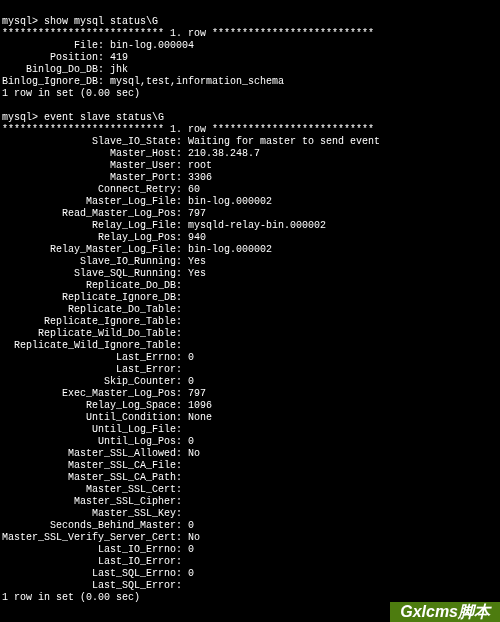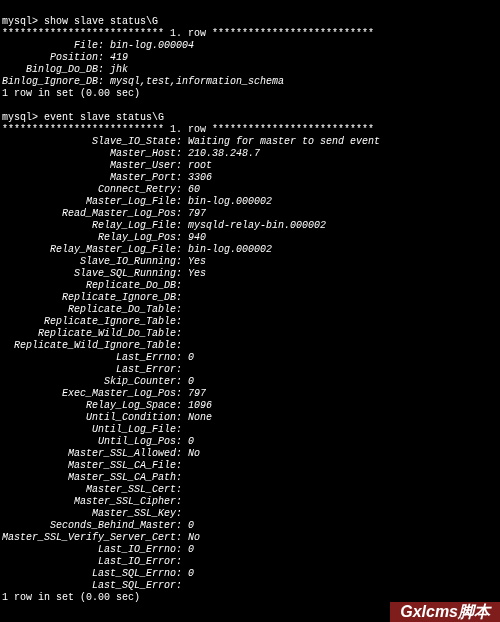--- a/index.html
+++ b/index.html
@@ -14,41 +14,41 @@
     line-height: 12px;
     overflow: hidden;
     position: relative;
   }
   .terminal {
     padding: 4px 2px;
     white-space: pre;
   }
   .prompt { color: #fff; }
   .row-hdr { color: #fff; margin-top: 37px; }
-  .kv-row { display: block; font-style: italic; }
+  .kv-row { display: block; }
   .key { display: inline-block; text-align: right; }
   .val { display: inline-block; }
   .watermark {
     position: absolute;
     right: 0;
     bottom: 0;
-    background: #7f1d1d;
+    background: #4d7c0f;
     color: #fff;
     font-family: "Microsoft YaHei", Arial, sans-serif;
     font-size: 16px;
     font-weight: bold;
     padding: 4px 10px;
     font-style: italic;
   }
 </style>
 </head>
 <body>
 
 <div class="terminal">
-<span class="prompt"><span>mysql&gt; </span><span>show slave status\G</span></span>
+<span class="prompt"><span>mysql&gt; </span><span>show mysql status\G</span></span>
 <span class="row-hdr">*************************** 1. row ***************************</span>
 <div id="master-block"><span class="kv-row"><span class="key">            File:</span> <span class="val">bin-log.000004</span></span><span class="kv-row"><span class="key">        Position:</span> <span class="val">419</span></span><span class="kv-row"><span class="key">    Binlog_Do_DB:</span> <span class="val">jhk</span></span><span class="kv-row"><span class="key">Binlog_Ignore_DB:</span> <span class="val">mysql,test,information_schema</span></span></div><span>1 row in set (0.00 sec)</span>
 
 <span class="prompt"><span>mysql&gt; </span><span>event slave status\G</span></span>
 <span class="row-hdr">*************************** 1. row ***************************</span>
 <div id="slave-block"><span class="kv-row"><span class="key">               Slave_IO_State:</span> <span class="val">Waiting for master to send event</span></span><span class="kv-row"><span class="key">                  Master_Host:</span> <span class="val">210.38.248.7</span></span><span class="kv-row"><span class="key">                  Master_User:</span> <span class="val">root</span></span><span class="kv-row"><span class="key">                  Master_Port:</span> <span class="val">3306</span></span><span class="kv-row"><span class="key">                Connect_Retry:</span> <span class="val">60</span></span><span class="kv-row"><span class="key">              Master_Log_File:</span> <span class="val">bin-log.000002</span></span><span class="kv-row"><span class="key">          Read_Master_Log_Pos:</span> <span class="val">797</span></span><span class="kv-row"><span class="key">               Relay_Log_File:</span> <span class="val">mysqld-relay-bin.000002</span></span><span class="kv-row"><span class="key">                Relay_Log_Pos:</span> <span class="val">940</span></span><span class="kv-row"><span class="key">        Relay_Master_Log_File:</span> <span class="val">bin-log.000002</span></span><span class="kv-row"><span class="key">             Slave_IO_Running:</span> <span class="val">Yes</span></span><span class="kv-row"><span class="key">            Slave_SQL_Running:</span> <span class="val">Yes</span></span><span class="kv-row"><span class="key">              Replicate_Do_DB:</span> <span class="val"></span></span><span class="kv-row"><span class="key">          Replicate_Ignore_DB:</span> <span class="val"></span></span><span class="kv-row"><span class="key">           Replicate_Do_Table:</span> <span class="val"></span></span><span class="kv-row"><span class="key">       Replicate_Ignore_Table:</span> <span class="val"></span></span><span class="kv-row"><span class="key">      Replicate_Wild_Do_Table:</span> <span class="val"></span></span><span class="kv-row"><span class="key">  Replicate_Wild_Ignore_Table:</span> <span class="val"></span></span><span class="kv-row"><span class="key">                   Last_Errno:</span> <span class="val">0</span></span><span class="kv-row"><span class="key">                   Last_Error:</span> <span class="val"></span></span><span class="kv-row"><span class="key">                 Skip_Counter:</span> <span class="val">0</span></span><span class="kv-row"><span class="key">          Exec_Master_Log_Pos:</span> <span class="val">797</span></span><span class="kv-row"><span class="key">              Relay_Log_Space:</span> <span class="val">1096</span></span><span class="kv-row"><span class="key">              Until_Condition:</span> <span class="val">None</span></span><span class="kv-row"><span class="key">               Until_Log_File:</span> <span class="val"></span></span><span class="kv-row"><span class="key">                Until_Log_Pos:</span> <span class="val">0</span></span><span class="kv-row"><span class="key">           Master_SSL_Allowed:</span> <span class="val">No</span></span><span class="kv-row"><span class="key">           Master_SSL_CA_File:</span> <span class="val"></span></span><span class="kv-row"><span class="key">           Master_SSL_CA_Path:</span> <span class="val"></span></span><span class="kv-row"><span class="key">              Master_SSL_Cert:</span> <span class="val"></span></span><span class="kv-row"><span class="key">            Master_SSL_Cipher:</span> <span class="val"></span></span><span class="kv-row"><span class="key">               Master_SSL_Key:</span> <span class="val"></span></span><span class="kv-row"><span class="key">        Seconds_Behind_Master:</span> <span class="val">0</span></span><span class="kv-row"><span class="key">Master_SSL_Verify_Server_Cert:</span> <span class="val">No</span></span><span class="kv-row"><span class="key">                Last_IO_Errno:</span> <span class="val">0</span></span><span class="kv-row"><span class="key">                Last_IO_Error:</span> <span class="val"></span></span><span class="kv-row"><span class="key">               Last_SQL_Errno:</span> <span class="val">0</span></span><span class="kv-row"><span class="key">               Last_SQL_Error:</span> <span class="val"></span></span></div><span>1 row in set (0.00 sec)</span>
 </div>
 
 <div class="watermark">Gxlcms脚本</div>
 

